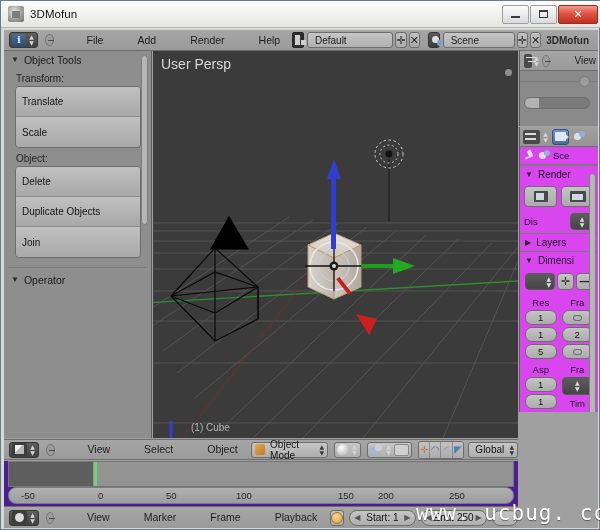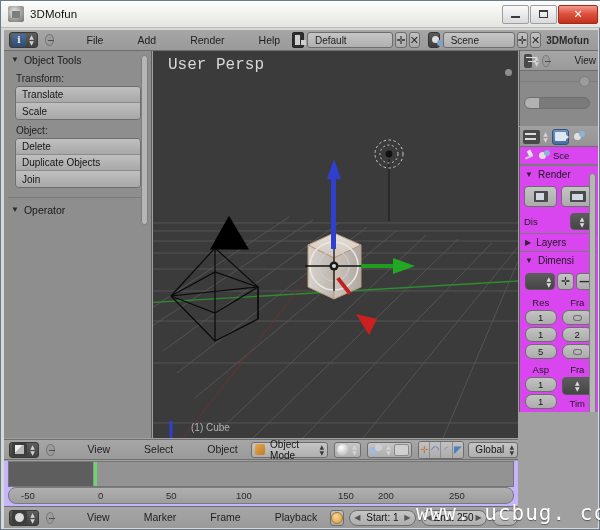--- a/index.html
+++ b/index.html
@@ -141,21 +141,21 @@
     display: flex; align-items: center; height: 17px; padding-left: 7px;
     font-size: 10.5px; color: #1a1a1a; font-family: "Liberation Sans", sans-serif;
   }
   .tri { font-size: 8px; margin-right: 5px; color: #2a2a2a; }
   .sub-label {
     font-size: 10px; color: #1f1f1f; padding-left: 12px; margin: 5px 0 2px;
     font-family: "Liberation Sans", sans-serif;
   }
   .tool-group { margin: 0 10px 0 11px; border-radius: 4px; overflow: hidden; border: 1px solid #6d6d6d; }
   .tool-btn {
-    height: 16px; display: flex; align-items: center; padding-left: 6px;
+    height: 30px; display: flex; align-items: center; padding-left: 6px;
     font-size: 10px; color: #141414; font-family: "Liberation Sans", sans-serif;
     background: linear-gradient(to bottom, #c0c0c0, #a8a8a8);
     border-bottom: 1px solid #8b8b8b;
   }
   .tool-btn:last-child { border-bottom: none; }
   .tool-single {
     margin: 6px 10px 0 11px; height: 17px; border-radius: 4px; border: 1px solid #6d6d6d;
     display: flex; align-items: center; padding-left: 6px;
     font-size: 10px; color: #141414; font-family: "Liberation Sans", sans-serif;
     background: linear-gradient(to bottom, #c0c0c0, #a8a8a8);
@@ -165,23 +165,22 @@
     position: absolute; right: 3px; top: 4px; width: 7px; height: 170px;
     border-radius: 4px; background: #b6b6b6; border: 1px solid #7d7d7d;
   }
 
   
   .viewport {
     position: absolute; left: 149px; top: 21px; width: 365px; height: 387px;
     background: #3b3b3b; overflow: hidden;
   }
   .vp-label {
-    position: absolute; left: 8px; top: 5px; font-size: 16px; color: #d8d8d8;
-    font-family: Liberation Mono, monospace;
-    margin-left: 7px;
+    position: absolute; left: 8px; top: 5px; font-size: 14px; color: #d8d8d8;
+    font-family: Liberation Sans, sans-serif;
   }
   .vp-objname {
     position: absolute; left: 38px; bottom: 5px; font-size: 10px; color: #b4b4b4;
     font-family: "Liberation Sans", sans-serif;
   }
   .vp-corner-dot {
     position: absolute; right: 6px; top: 18px; width: 7px; height: 7px;
     border-radius: 50%; background: #8e8e8e;
   }
 
@@ -240,21 +239,21 @@
   .orient-dd {
     display:flex; align-items:center; height:16px; margin-left:4px; width:72px;
     border-radius:3px; border:1px solid #6d6d6d;
     background: linear-gradient(to bottom,#c6c6c6,#aeaeae);
     padding-left:6px;
   }
 
   
   .timeline {
     position: absolute; left: 0; top: 431px; width: 514px; height: 67px;
-    background: #c4b5fd;
+    background: #4c1d95;
   }
   .tl-track {
     position:absolute; left:4px; top:0px; width:506px; height:26px;
     background:#939393; border:1px solid #767676;
   }
   .tl-past {
     position:absolute; left:0; top:0; width:84px; height:100%; background:#5e5e5e;
   }
   .tl-playhead {
     position:absolute; left:85px; top:0; width:3px; height:100%; background:#6ed46e;

